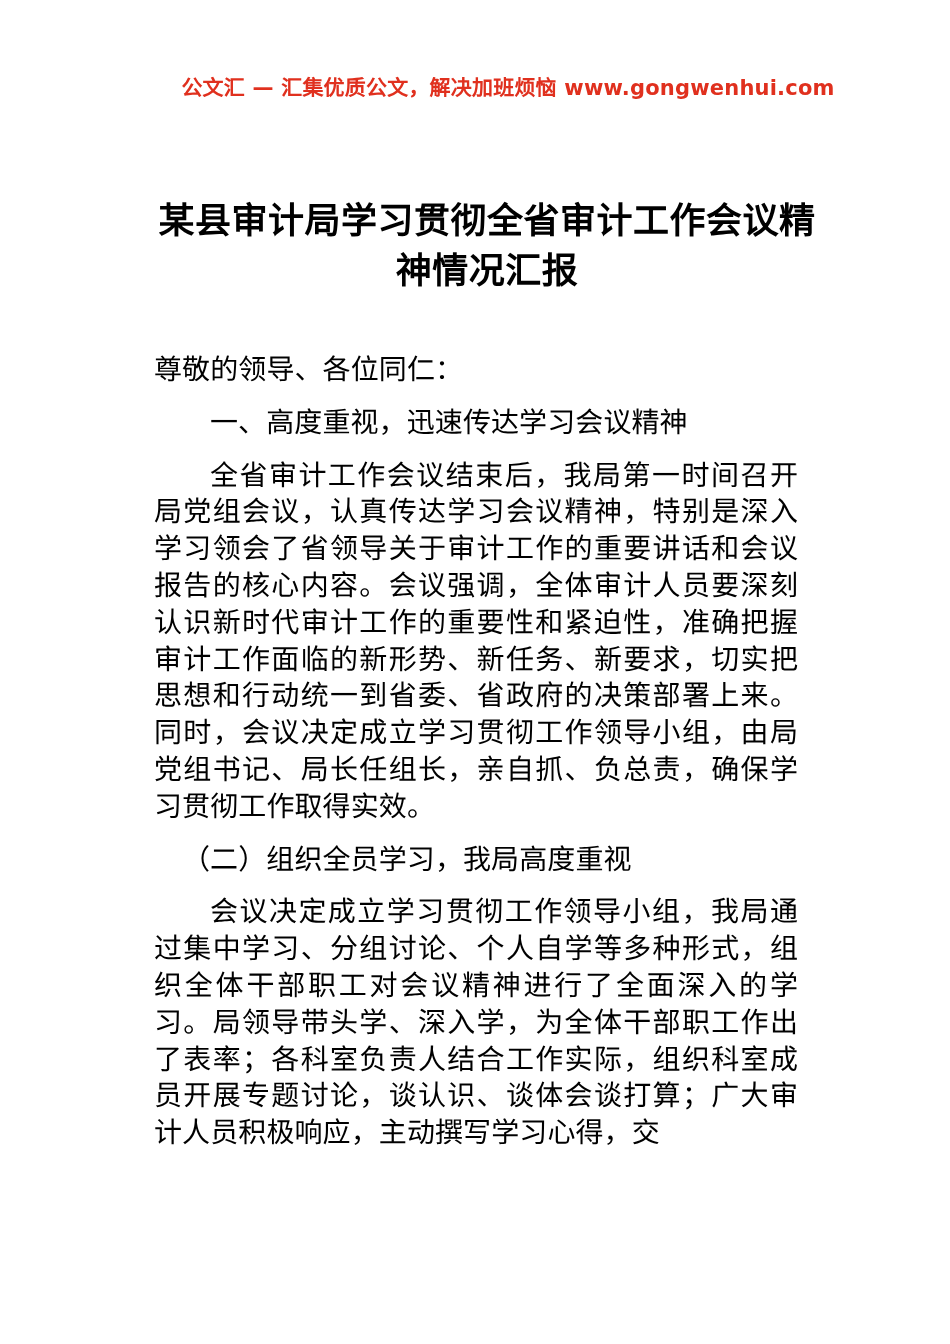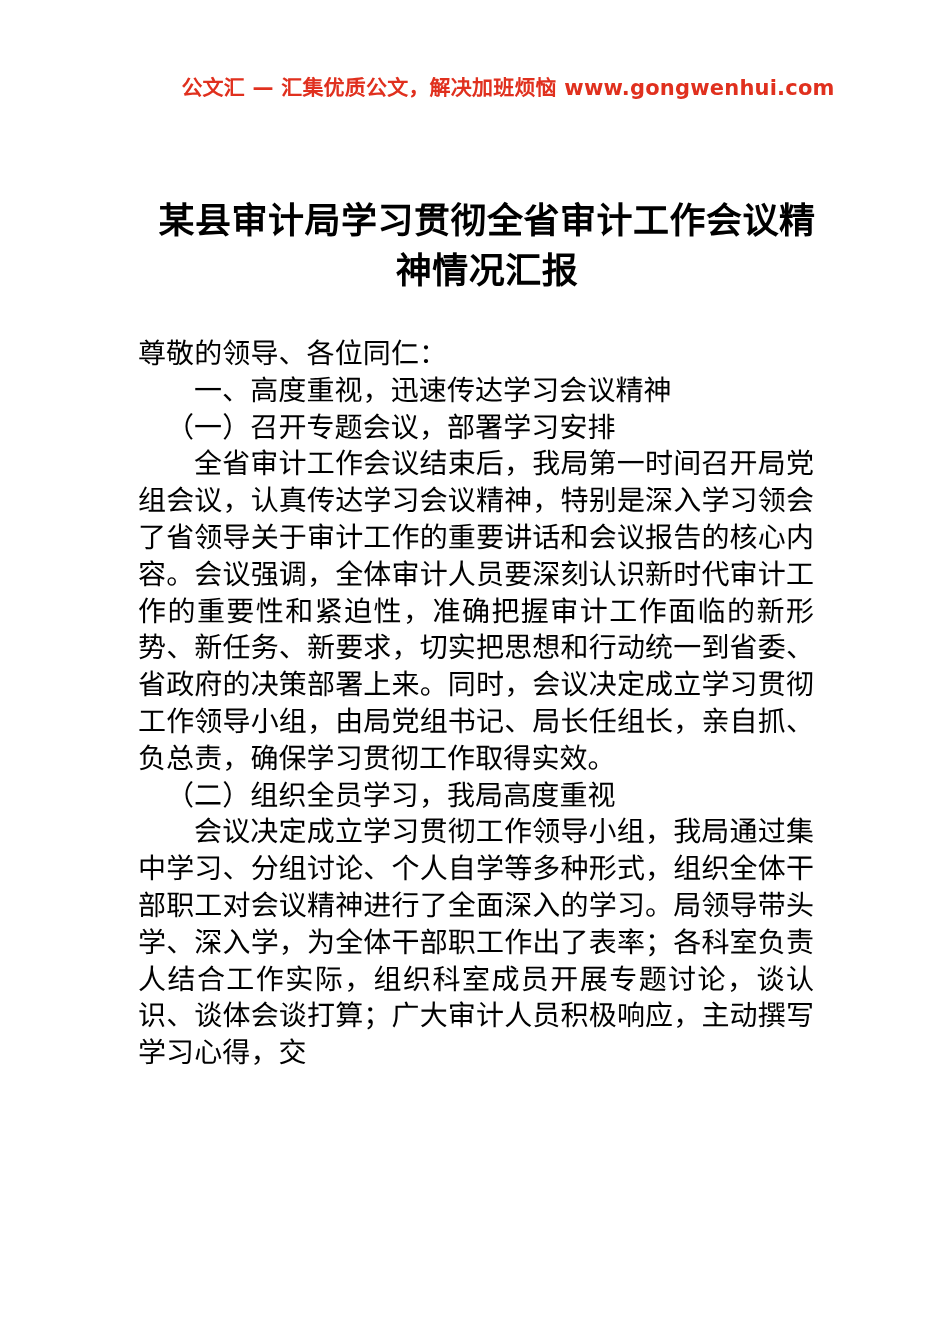--- a/index.html
+++ b/index.html
@@ -60,21 +60,21 @@
   }
 
   
   .doc-body {
     position: absolute;
     top: 336px;
     left: 138px;
     width: 676px;
   }
   .para {
-    margin: 0;
+    margin: 16px;
     font-size: 28px;
     line-height: 36.8px;
     letter-spacing: 0.1px;
     text-align: justify;
     text-justify: inter-ideograph;
     word-break: break-all;
     font-family: "DejaVu Sans", "Liberation Sans", sans-serif;
   }
   .para.indent {
     text-indent: 56px;
@@ -94,21 +94,20 @@
 
   <h1 class="doc-title">某县审计局学习贯彻全省审计工作会议精神情况汇报</h1>
 
   <div class="doc-body">
 
     <p class="para">尊敬的领导、各位同仁：</p>
 
 
     <p class="para indent">一、高度重视，迅速传达学习会议精神</p>
 
-    <p class="para indent-half">（一）召开专题会议，部署学习安排</p>
 
     <p class="para indent">全省审计工作会议结束后，我局第一时间召开局党组会议，认真传达学习会议精神，特别是深入学习领会了省领导关于审计工作的重要讲话和会议报告的核心内容。会议强调，全体审计人员要深刻认识新时代审计工作的重要性和紧迫性，准确把握审计工作面临的新形势、新任务、新要求，切实把思想和行动统一到省委、省政府的决策部署上来。同时，会议决定成立学习贯彻工作领导小组，由局党组书记、局长任组长，亲自抓、负总责，确保学习贯彻工作取得实效。</p>
 
     <p class="para indent-half">（二）组织全员学习，我局高度重视</p>
 
     <p class="para indent">会议决定成立学习贯彻工作领导小组，我局通过集中学习、分组讨论、个人自学等多种形式，组织全体干部职工对会议精神进行了全面深入的学习。局领导带头学、深入学，为全体干部职工作出了表率；各科室负责人结合工作实际，组织科室成员开展专题讨论，谈认识、谈体会谈打算；广大审计人员积极响应，主动撰写学习心得，交</p>
 
   </div>
 
 </div>

